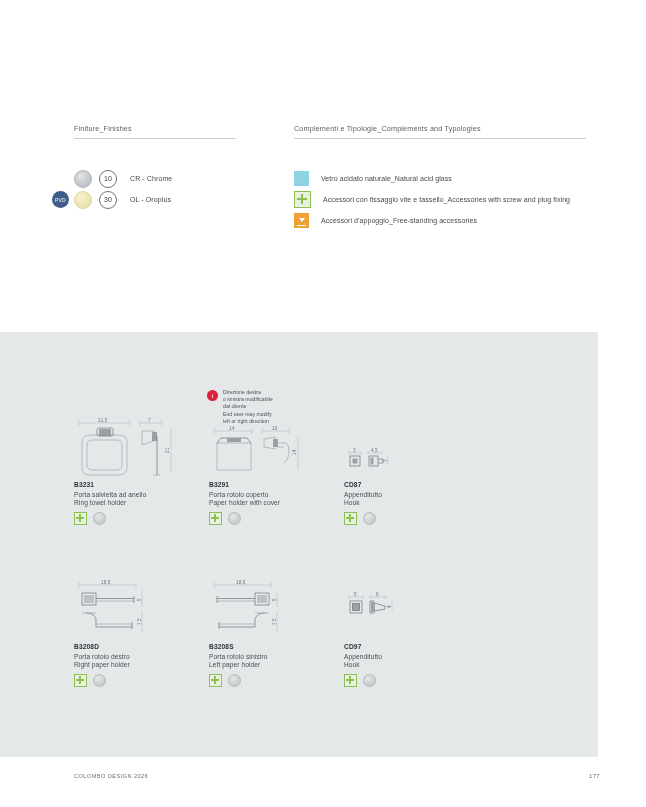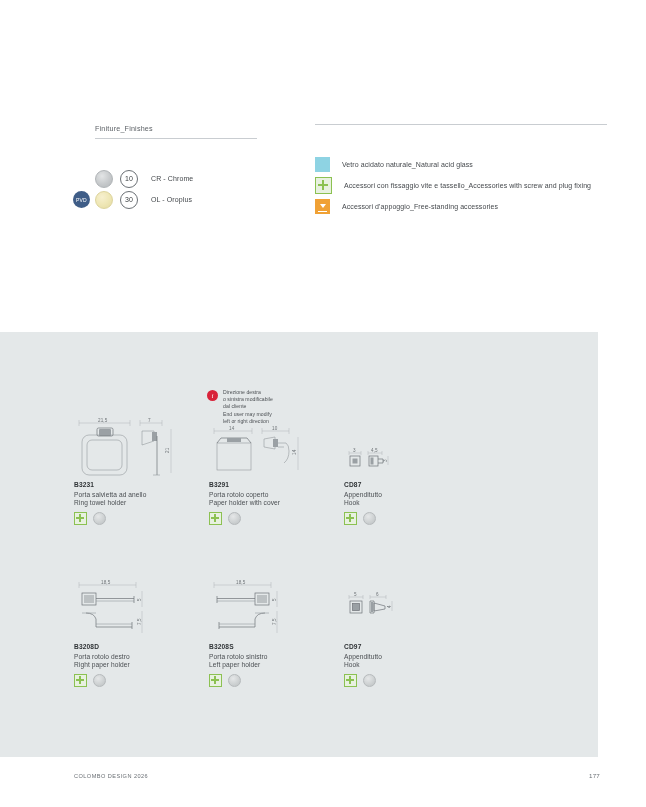--- a/index.html
+++ b/index.html
@@ -18,21 +18,20 @@
   }
 
   
   .legend {
     position: absolute;
     top: 124px;
     left: 74px;
     width: 500px;
     display: flex;
     gap: 12px;
-    margin-left: 21px;
   }
   .legend-col-left { width: 208px; flex: none; }
   .legend-col-right { width: 292px; flex: none; }
 
   .legend-title {
     font-size: 7.2px;
     letter-spacing: 0.18px;
     color: #5c6166;
     padding-bottom: 5px;
   }
@@ -306,20 +305,21 @@
         <div class="pvd-badge">PVD</div>
         <div class="swatch oroplus"></div>
         <div class="code-circle">30</div>
         <div class="finish-label">OL - Oroplus</div>
       </div>
 
     </div>
   </div>
 
   <div class="legend-col-right">
+    <div class="legend-title">Complementi e Tipologie_Complements and Typologies</div>
     <div class="legend-rule"></div>
 
     <div class="typo-list">
 
       <div class="typo-row">
         <div class="typo-icon glass"></div>
         <div class="typo-label">Vetro acidato naturale_Natural acid glass</div>
       </div>
 
       <div class="typo-row">

